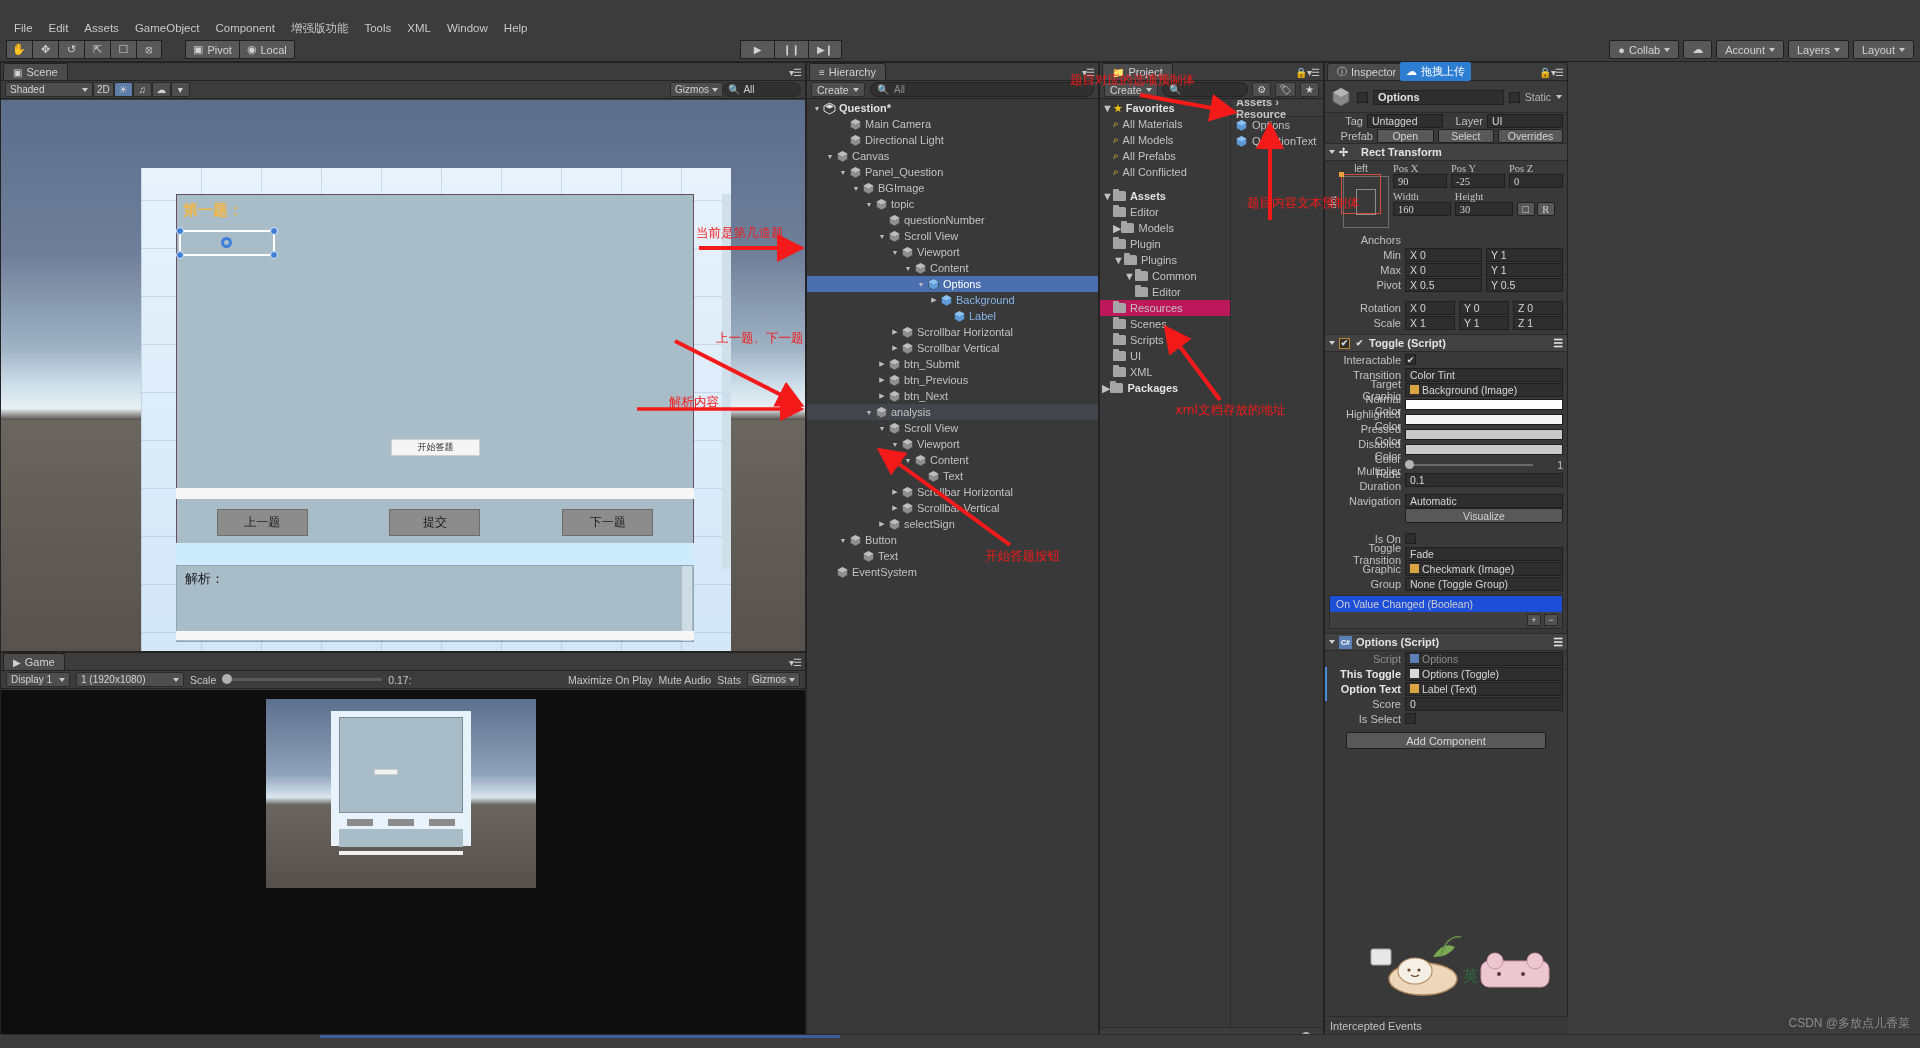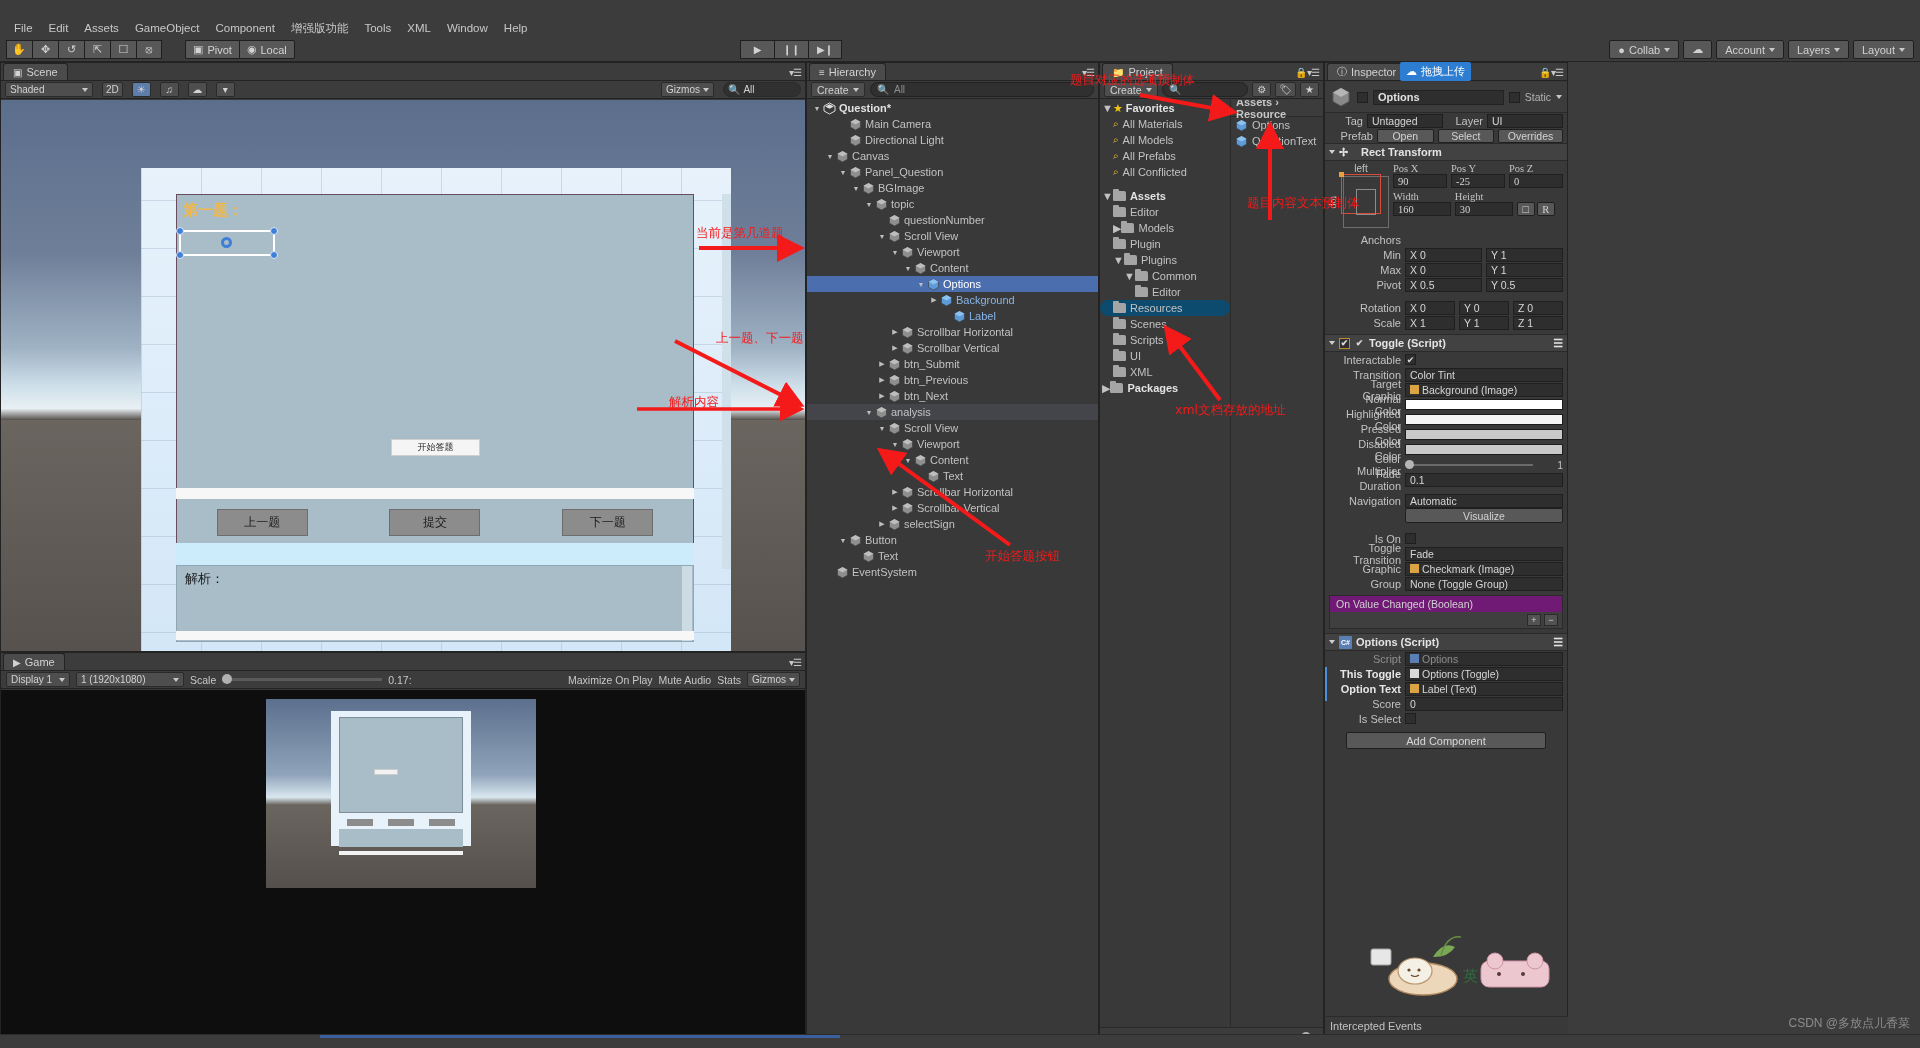--- a/index.html
+++ b/index.html
@@ -42,21 +42,21 @@
 
   
   .panel{position:absolute;background:#393939;border:1px solid #232323;}
   .ptabs{height:18px;background:#3c3c3c;display:flex;align-items:flex-end;padding-left:2px;border-bottom:1px solid #232323;position:relative;}
   .ptab{height:17px;background:#4b4b4b;border:1px solid #232323;border-bottom:none;border-radius:3px 3px 0 0;display:flex;align-items:center;gap:4px;padding:0 9px;color:#d2d2d2;font-size:11px;}
   .ptab .ic{font-size:10px;}
   .pmenu{position:absolute;right:4px;top:4px;color:#c8c8c8;font-size:10px;letter-spacing:-1px;}
 
   
   #scene-panel{left:0;top:62px;width:806px;height:590px;}
-  .scene-toolbar{height:18px;background:#3c3c3c;display:flex;align-items:center;gap:9px;padding:0 4px;border-bottom:1px solid #232323;font-size:10.5px;color:#c8c8c8;}
+  .scene-toolbar{height:18px;background:#3c3c3c;display:flex;align-items:center;gap:0;padding:0 4px;border-bottom:1px solid #232323;font-size:10.5px;color:#c8c8c8;}
   .sdrop{height:15px;background:#4e4e4e;border:1px solid #2a2a2a;border-radius:2px;display:flex;align-items:center;padding:0 4px;gap:3px;color:#d2d2d2;font-size:10px;}
   .sbtn{height:15px;min-width:19px;background:#4e4e4e;border:1px solid #2a2a2a;border-radius:2px;display:flex;align-items:center;justify-content:center;padding:0 3px;color:#d2d2d2;font-size:10px;}
   .sbtn.on{background:#5e7da8;}
   .scene-view{position:absolute;left:0;top:37px;right:0;bottom:0;overflow:hidden;
     background:linear-gradient(180deg,#5b6e8c 0%, #6f7f99 28%, #9fb2c4 45%, #cfe0ea 52%, #e8f0f4 56%, #5a5550 58%, #4b4742 100%);}
   .ground{position:absolute;left:0;top:58%;width:100%;height:42%;
     background:linear-gradient(180deg,#6b6560,#57524d);}
   .canvasrect{position:absolute;left:140px;top:68px;width:590px;height:513px;
      background:#dfeefa;
      background-image:
@@ -115,21 +115,21 @@
   .blue-txt{color:#86b5ea;}
 
   
   #proj-panel{left:1099px;top:62px;width:225px;height:986px;}
   .proj-toolbar{height:18px;background:#3c3c3c;display:flex;align-items:center;gap:4px;padding:0 4px;border-bottom:1px solid #232323;}
   .proj-split{position:absolute;left:0;top:37px;right:0;bottom:20px;display:flex;}
   .proj-left{width:131px;border-right:1px solid #2a2a2a;overflow:hidden;}
   .proj-right{flex:1;overflow:hidden;}
   .crumb{height:17px;background:#3c3c3c;display:flex;align-items:center;gap:4px;padding:0 5px;color:#c8c8c8;font-size:11px;font-weight:bold;border-bottom:1px solid #2a2a2a;}
   .prow{height:16px;display:flex;align-items:center;color:#c2c2c2;font-size:11px;white-space:nowrap;}
-  .prow.sel{background:#0c4a6e;border-radius:8px;}
+  .prow.sel{background:#be185d;}
   .star{color:#f1c40f;font-size:11px;margin-right:3px;}
   .mag{color:#e9c339;font-size:10px;margin-right:4px;}
   .folder{width:13px;height:10px;margin-right:4px;background:#a5a5a5;border-radius:1px 2px 1px 1px;flex:none;position:relative;}
   .folder:before{content:"";position:absolute;left:0;top:-2px;width:6px;height:3px;background:#a5a5a5;border-radius:1px 1px 0 0;}
   .bluecube{width:13px;height:13px;margin-right:4px;flex:none;}
   .proj-status{position:absolute;left:0;right:0;bottom:0;height:20px;background:#3c3c3c;border-top:1px solid #2a2a2a;display:flex;align-items:center;justify-content:flex-end;padding-right:6px;}
   .zoomslider{width:80px;height:3px;background:#5a5a5a;border-radius:2px;position:relative;}
   .zoomslider i{position:absolute;right:6px;top:-4px;width:10px;height:10px;border-radius:50%;background:#b0b0b0;}
 
   
@@ -144,21 +144,21 @@
   .ibtn{height:14px;background:#585858;border:1px solid #1f1f1f;border-radius:2px;color:#d2d2d2;font-size:10.5px;display:flex;align-items:center;justify-content:center;padding:0 6px;}
   .compheader{display:flex;align-items:center;gap:4px;height:18px;background:#424242;border-top:1px solid #2a2a2a;border-bottom:1px solid #2a2a2a;padding:0 4px;color:#e3e3e3;font-size:11px;font-weight:bold;}
   .chk{width:11px;height:11px;background:#2e2e2e;border:1px solid #1f1f1f;display:inline-flex;align-items:center;justify-content:center;color:#d8d8d8;font-size:9px;flex:none;}
   .chk.on:after{content:"\2714";}
   .swatch{flex:1;height:11px;border:1px solid #1c1c1c;}
   .rectbox{width:52px;height:52px;border:1px solid #6e6e6e;position:relative;margin:2px 4px;}
   .rectbox .inner{position:absolute;left:12px;top:12px;right:12px;bottom:12px;border:1px solid #8c8c8c;}
   .rectbox .redl{position:absolute;left:-3px;top:-3px;width:40px;height:40px;border:1px solid #d84a3a;}
   .rectbox .dot{position:absolute;left:-5px;top:-5px;width:5px;height:5px;background:#e8a33d;}
   .evtbox{margin:4px;border:1px solid #2a2a2a;background:#3f3f3f;}
-  .evthdr{background:#701a75;padding:2px 6px;color:#d0d0d0;font-size:10.5px;}
+  .evthdr{background:#1d4ed8;padding:2px 6px;color:#d0d0d0;font-size:10.5px;}
   .evtbody{padding:5px 6px 20px 6px;color:#c2c2c2;font-size:10.5px;}
   .evtfoot{display:flex;justify-content:flex-end;gap:3px;padding:2px 4px;}
   .plusmin{width:14px;height:12px;background:#525252;border:1px solid #2a2a2a;display:flex;align-items:center;justify-content:center;font-size:9px;color:#d2d2d2;}
   .addcomp{margin:6px auto;width:200px;height:17px;background:#585858;border:1px solid #1f1f1f;border-radius:2px;display:flex;align-items:center;justify-content:center;color:#d8d8d8;font-size:11px;}
   .slider-track{flex:1;height:2px;background:#6a6a6a;position:relative;}
   .slider-track i{position:absolute;left:0;top:-4px;width:9px;height:9px;border-radius:50%;background:#b5b5b5;}
   .blueline{position:absolute;left:0;top:0;width:2px;height:100%;background:#4b8fdc;}
 
   
   .statusbar{position:absolute;left:0;bottom:0;width:1920px;height:14px;background:#3c3c3c;border-top:1px solid #2b2b2b;}

